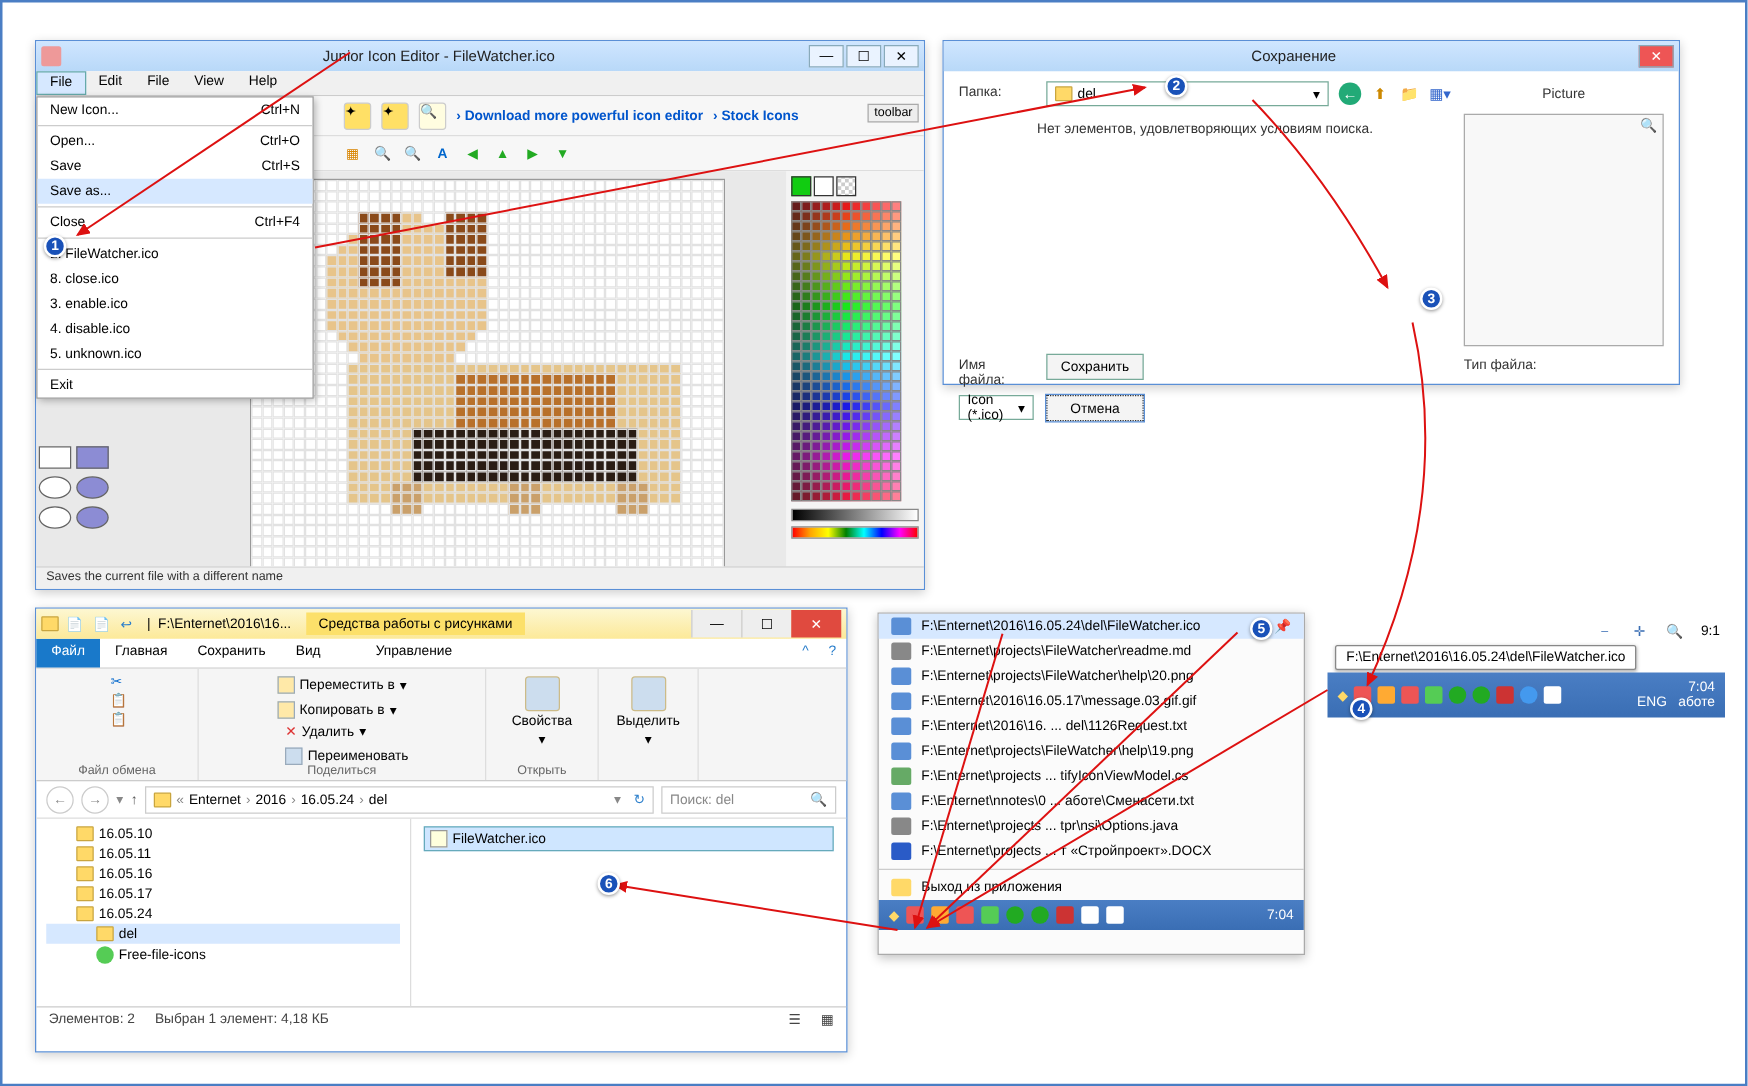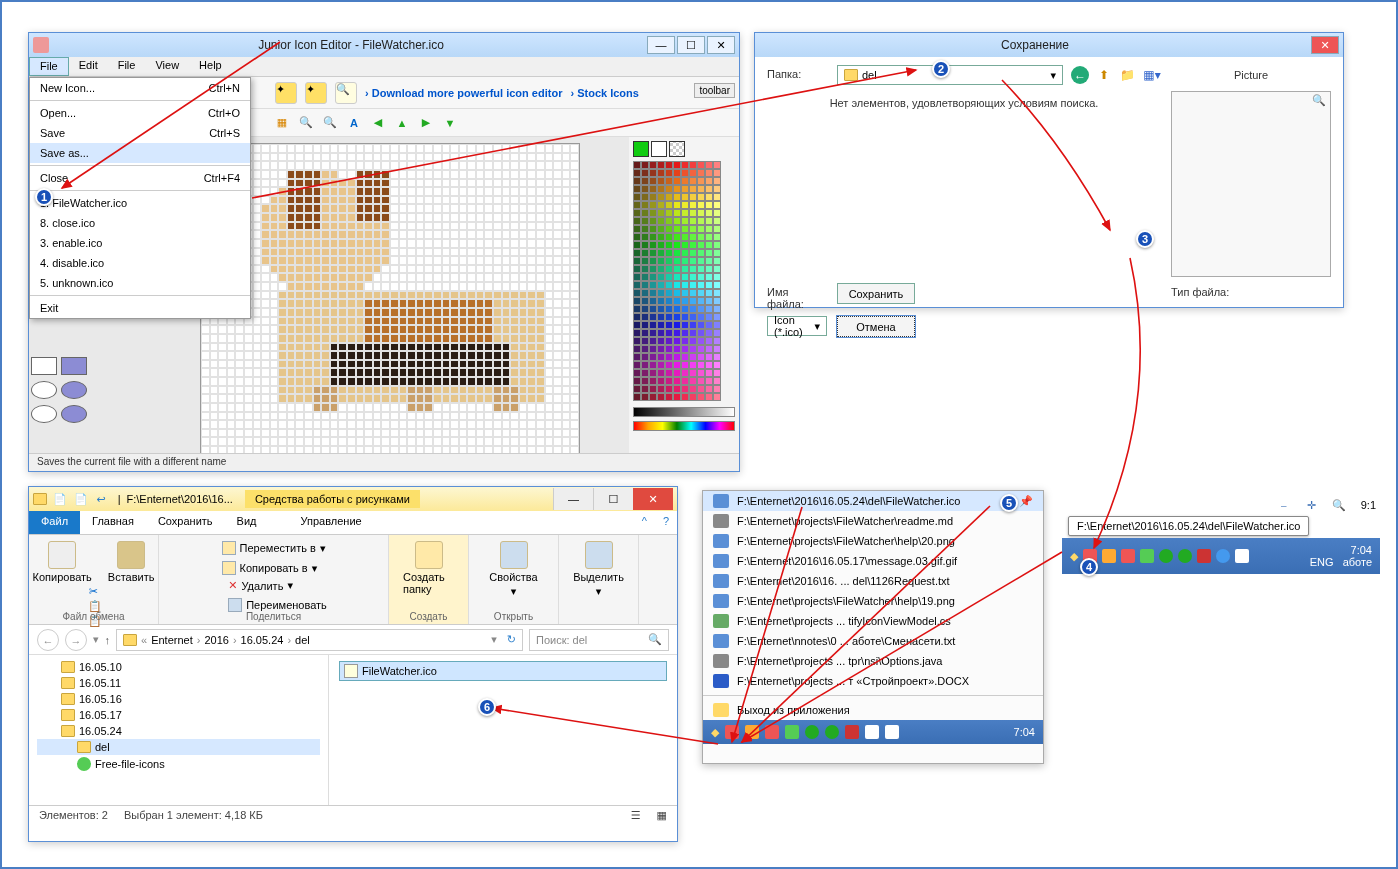--- a/index.html
+++ b/index.html
@@ -2210,57 +2210,40 @@
     <div class="ribbon-tab active">Файл</div>
     <div class="ribbon-tab">Главная</div>
     <div class="ribbon-tab">Сохранить</div>
     <div class="ribbon-tab">Вид</div>
     <div class="ribbon-tab" style="margin-left:20px">Управление</div>
     <span style="margin-left:auto;padding:4px 8px;color:#2a7ecb">^</span>
     <span style="padding:4px 8px;color:#2a7ecb">?</span>
   </div>
   <div class="ribbon">
     <div class="ribbon-group" style="width:130px">
-      <div style="display:flex;gap:4px">
-        <div class="ribbon-big-btn">
-            <div class="ico" style="background:#eee"></div>
-            <span>Копировать</span>
-          </div>
-        <div class="ribbon-big-btn">
-            <div class="ico" style="background:#d9c58a"></div>
-            <span>Вставить</span>
-          </div>
-      </div>
       <div style="display:flex;flex-direction:column;gap:2px;margin-left:4px">
         <span style="color:#06c">✂</span>
         <span style="color:#888">📋</span>
         <span style="color:#888">📋</span>
       </div>
       <div class="ribbon-group-label">Файл обмена</div>
     </div>
     <div class="ribbon-group" style="width:230px">
       <div style="display:flex;flex-direction:column;gap:2px">
         <div class="ribbon-small-btn"><span class="ico" style="background:#ffe9a8"></span><span>Переместить в</span> ▾</div>
         <div class="ribbon-small-btn"><span class="ico" style="background:#ffe9a8"></span><span>Копировать в</span> ▾</div>
       </div>
       <div style="display:flex;flex-direction:column;gap:2px;margin-left:8px">
         <div class="ribbon-small-btn"><span style="color:#d33">✕</span><span>Удалить</span> ▾</div>
         <div class="ribbon-small-btn">
             <span class="ico"></span>
             <span>Переименовать</span>
           </div>
       </div>
       <div class="ribbon-group-label">Поделиться</div>
-    </div>
-    <div class="ribbon-group" style="width:80px;background:#fff4cc">
-      <div class="ribbon-big-btn">
-          <div class="ico"></div>
-          <span>Создать папку</span>
-        </div>
-      <div class="ribbon-group-label">Создать</div>
     </div>
     <div class="ribbon-group" style="width:90px">
       <div class="ribbon-big-btn"><div class="ico" style="background:#cde"></div><span>Свойства</span>▾</div>
       <div class="ribbon-group-label">Открыть</div>
     </div>
     <div class="ribbon-group" style="width:80px">
       <div class="ribbon-big-btn"><div class="ico" style="background:#cde"></div><span>Выделить</span>▾</div>
     </div>
   </div>
   <div class="addr-bar">

